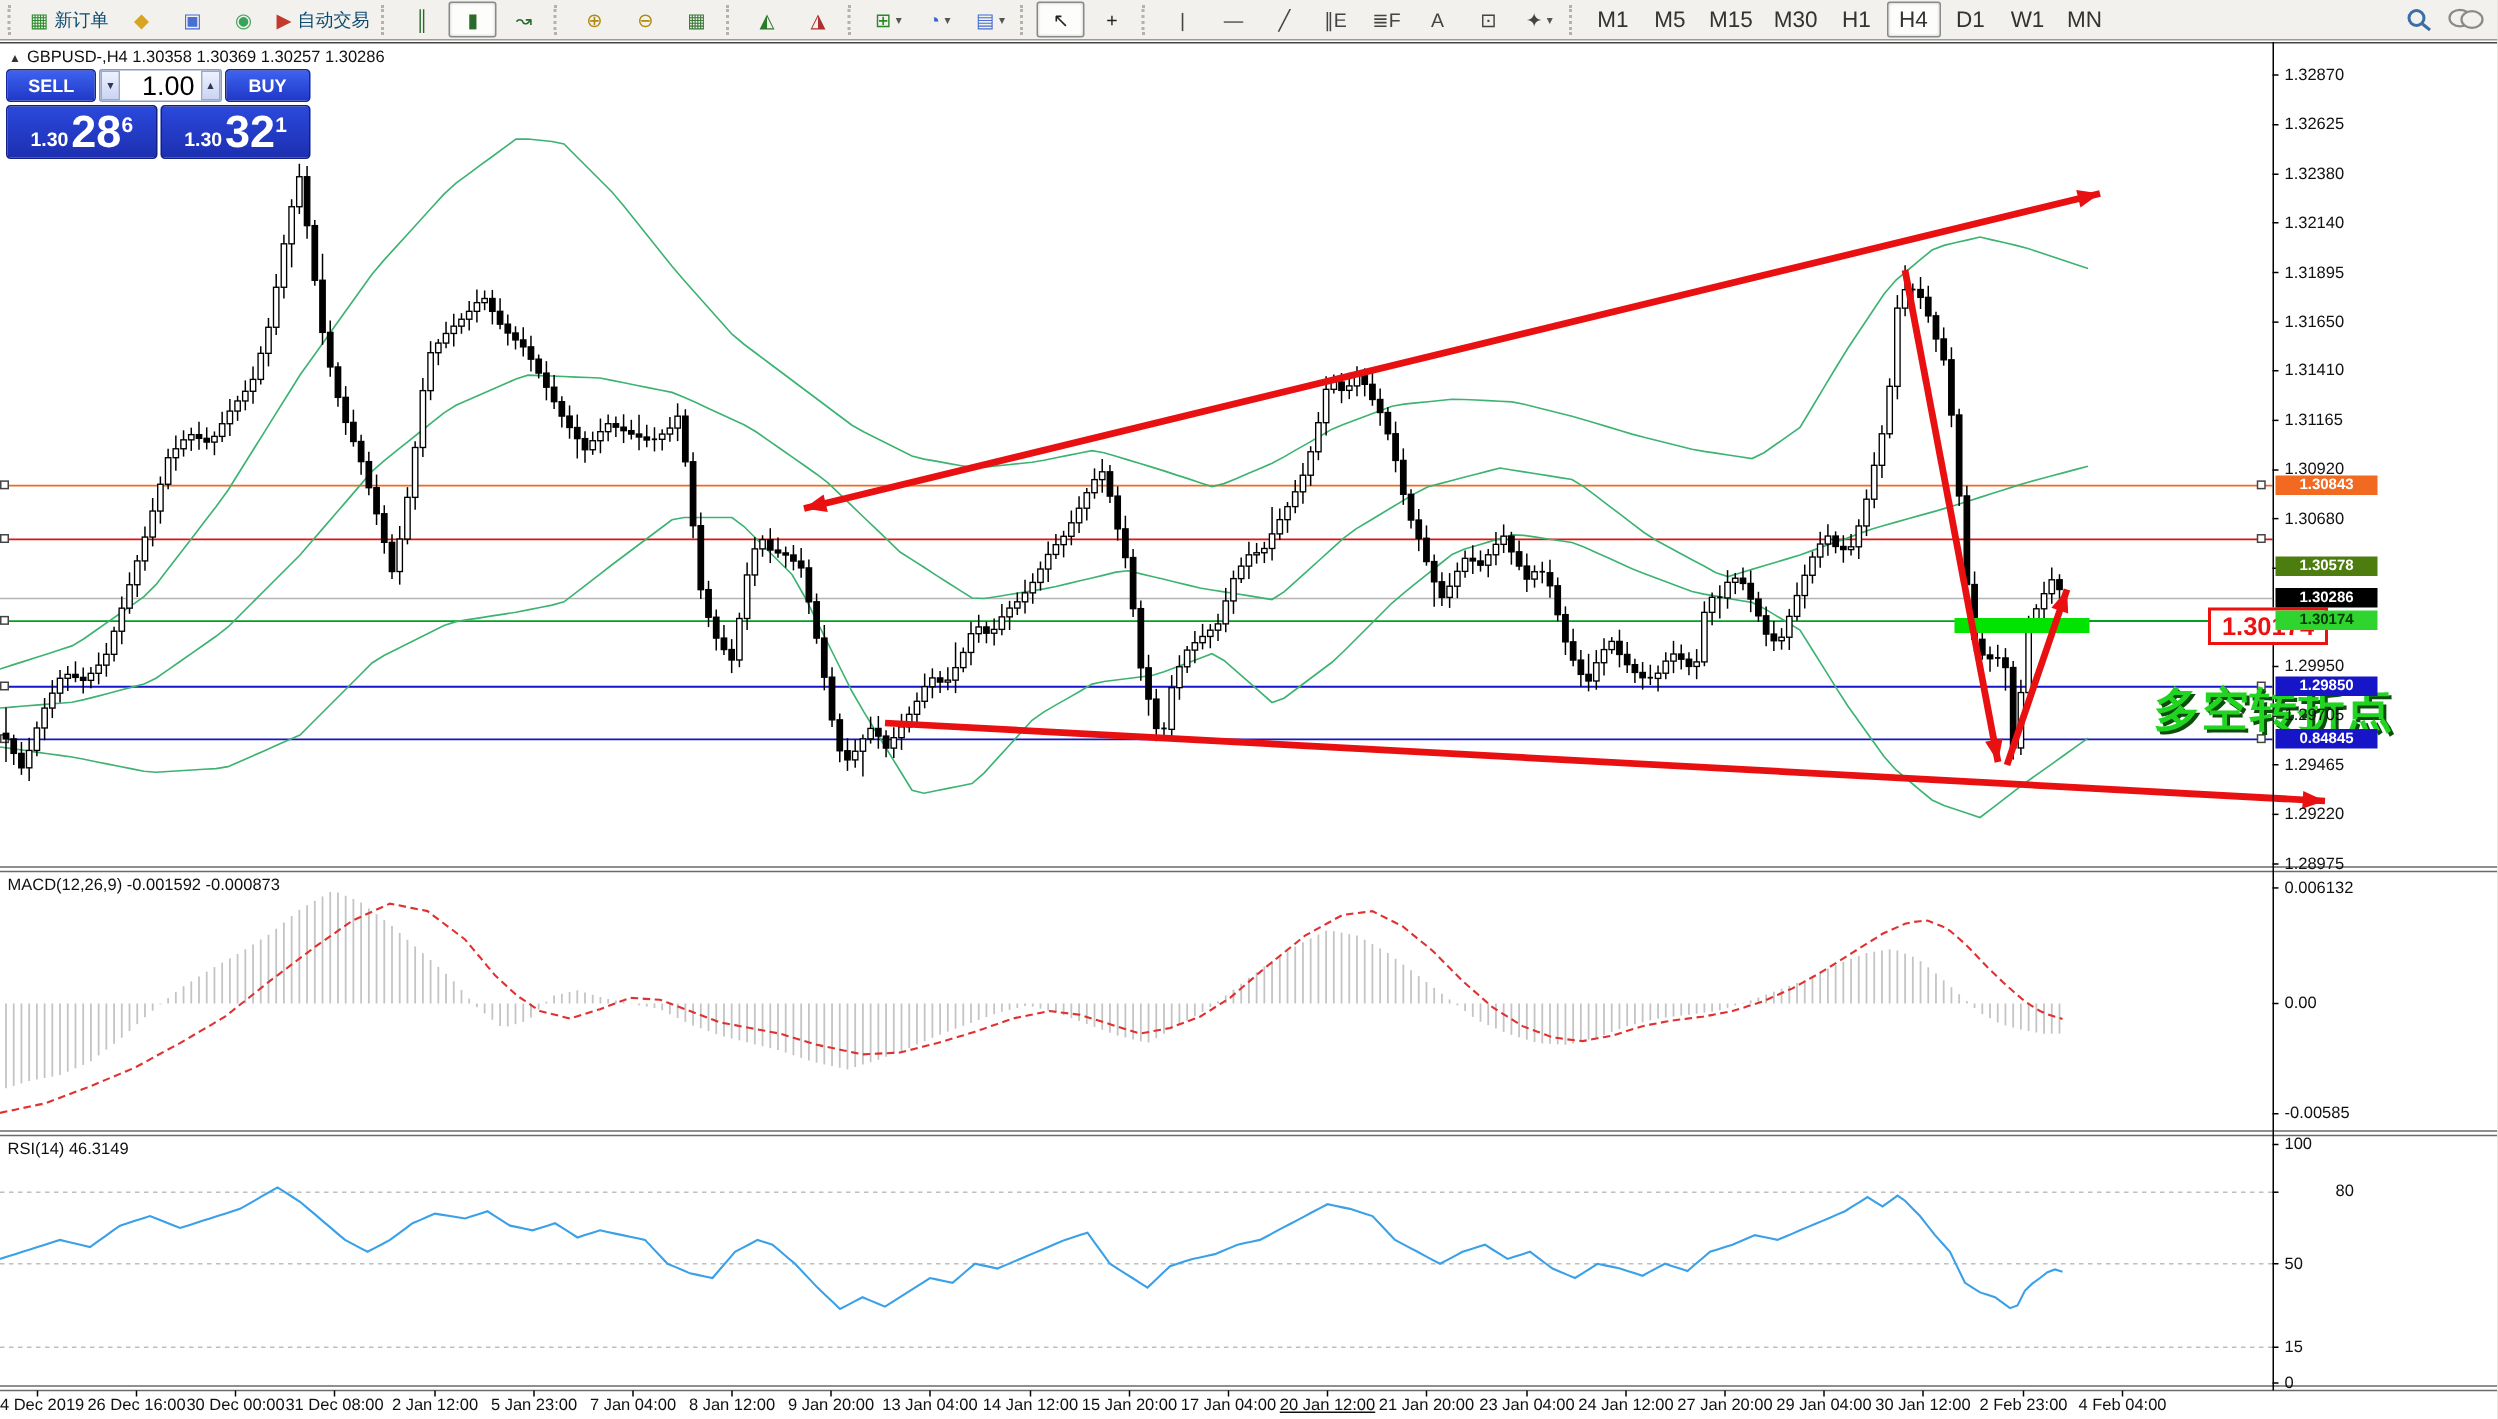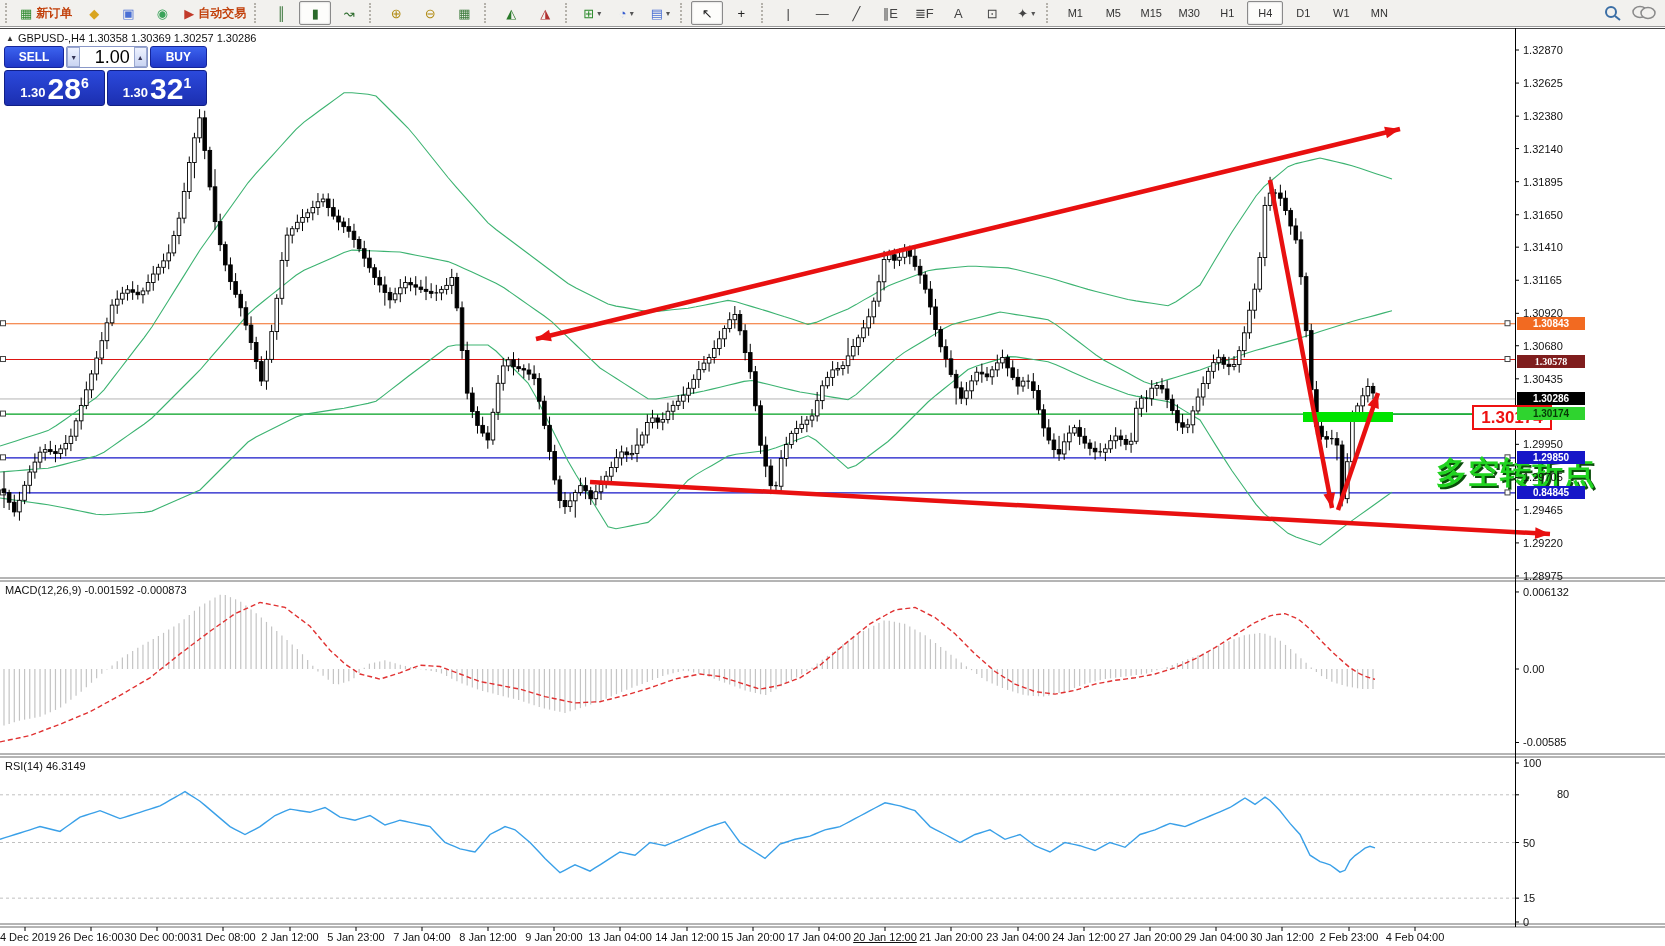--- a/index.html
+++ b/index.html
@@ -3,23 +3,23 @@
 <meta charset="utf-8">
 <style>
   html,body{margin:0;padding:0;background:#d4d0c8;font-family:"Liberation Sans",sans-serif;}
   #app{position:relative;width:1665px;height:946px;background:#fff;overflow:hidden;-webkit-user-select:none;user-select:none;}
   
   #toolbar{position:absolute;left:0;top:0;width:1665px;height:27px;background:#f2f1ee;border-bottom:1px solid #9a9a9a;display:flex;align-items:center;padding-left:2px;box-sizing:border-box;}
   .tb-grip{width:5px;height:20px;margin:0 3px;border-left:2px dotted #b5b2ab;}
   .tb-btn{height:22px;min-width:24px;display:flex;align-items:center;justify-content:center;padding:0 3px;margin:0 1px;border:1px solid transparent;border-radius:2px;font-size:12px;color:#444;cursor:default;white-space:nowrap;}
   .tb-btn.active{background:#fdfdfb;border:1px solid #8a8a8a;box-shadow:inset 0 0 2px #bbb;}
   .tb-btn .glyph{font-size:13px;line-height:13px;}
-  .tb-btn .lbl{margin-left:4px;font-size:12px;color:#c2410c;font-weight:bold;}
+  .tb-btn .lbl{margin-left:4px;font-size:12px;color:#0c4a6e;}
   .tb-btn .dd{font-size:8px;color:#555;margin-left:3px;}
-  .tb-tf{font-size:11px;color:#333;padding:0 5px;}
+  .tb-tf{font-size:15px;color:#333;padding:0 5px;}
   #tb-right{margin-left:auto;display:flex;align-items:center;margin-right:8px;}
   
   #chart-window{position:absolute;left:0;top:28px;width:1665px;height:918px;background:#fff;}
   #chart-svg{position:absolute;left:0;top:0;}
   .overlay{position:absolute;}
   #symbol-line{left:6px;top:4px;font-size:11px;color:#111;display:flex;align-items:center;}
   #symbol-line .tri{font-size:8px;color:#333;margin-right:4px;}
   
   #trade-panel{left:4px;top:18px;width:203px;}
   #tp-row1{display:flex;height:22px;}
@@ -1105,21 +1105,21 @@
         <div class="ax-lbl" style="top: 246.25px;">1.31165</div>
         <div class="ax-lbl" style="top: 279.336px;">1.30920</div>
         <div class="ax-lbl" style="top: 311.746px;">1.30680</div>
         <div class="ax-lbl" style="top: 344.832px;">1.30435</div>
         <div class="ax-lbl" style="top: 410.328px;">1.29950</div>
         <div class="ax-lbl" style="top: 443.414px;">1.29705</div>
         <div class="ax-lbl" style="top: 475.824px;">1.29465</div>
         <div class="ax-lbl" style="top: 508.91px;">1.29220</div>
         <div class="ax-lbl" style="top: 541.996px;">1.28975</div>
         <div class="ax-badge" style="top: 288.734px; background: rgb(242, 106, 33); color: rgb(255, 255, 255);">1.30843</div>
-        <div class="ax-badge" style="top: 327px; background: #7f1d1d; color: rgb(255, 255, 255); font-family: Liberation Serif, serif;">1.30578</div>
+        <div class="ax-badge" style="top: 343px; background: #4d7c0f; color: rgb(255, 255, 255);">1.30578</div>
         <div class="ax-badge" style="top: 363.953px; background: rgb(0, 0, 0); color: rgb(255, 255, 255);">1.30286</div>
         <div class="ax-badge" style="top: 379.078px; background: rgb(47, 212, 47); color: rgb(7, 58, 7);">1.30174</div>
         <div class="ax-badge" style="top: 422.833px; background: rgb(22, 22, 200); color: rgb(255, 255, 255);">1.29850</div>
         <div class="ax-badge" style="top: 457.944px; background: rgb(22, 22, 200); color: rgb(255, 255, 255);">0.84845</div>
         <div class="sub-lbl" style="top: 557.965px;">0.006132</div>
         <div class="sub-lbl" style="top: 635px;">0.00</div>
         <div class="sub-lbl" style="top: 708.492px;">-0.00585</div>
         <div class="sub-lbl" style="top: 729px;">100</div>
         <div class="sub-lbl" style="top: 760px; padding-left: 34px;">80</div>
         <div class="sub-lbl" style="top: 808.5px;">50</div>

